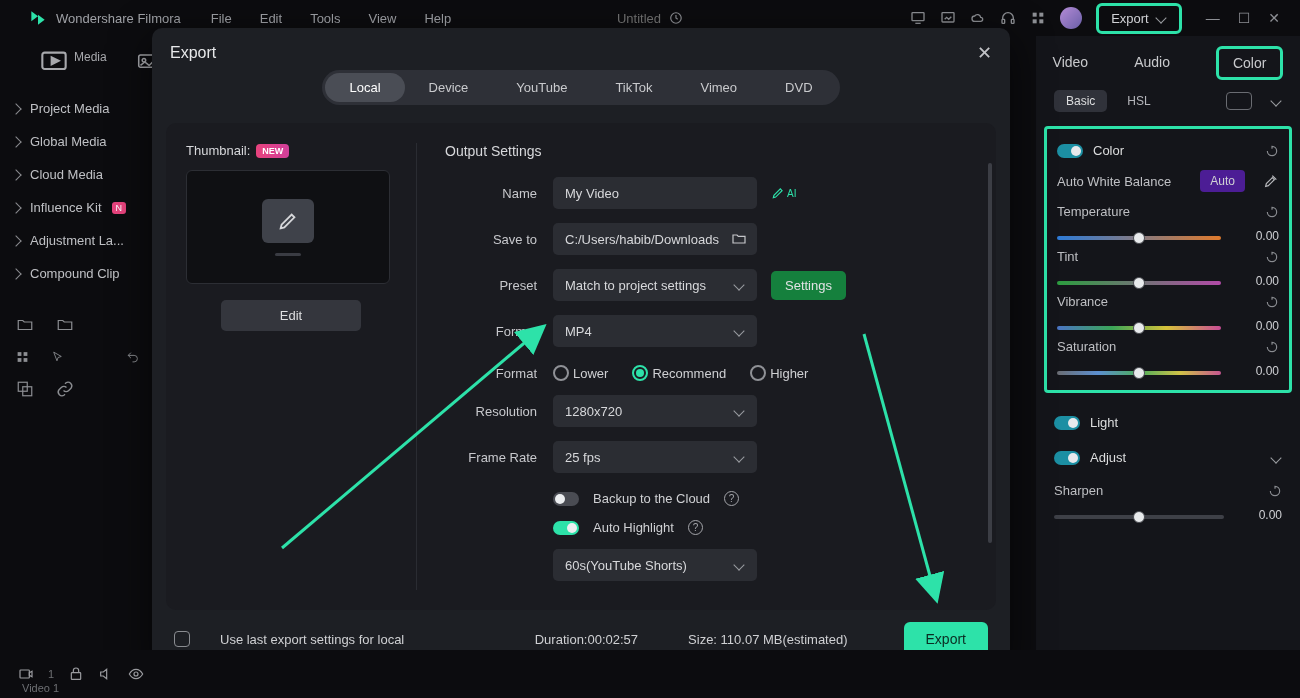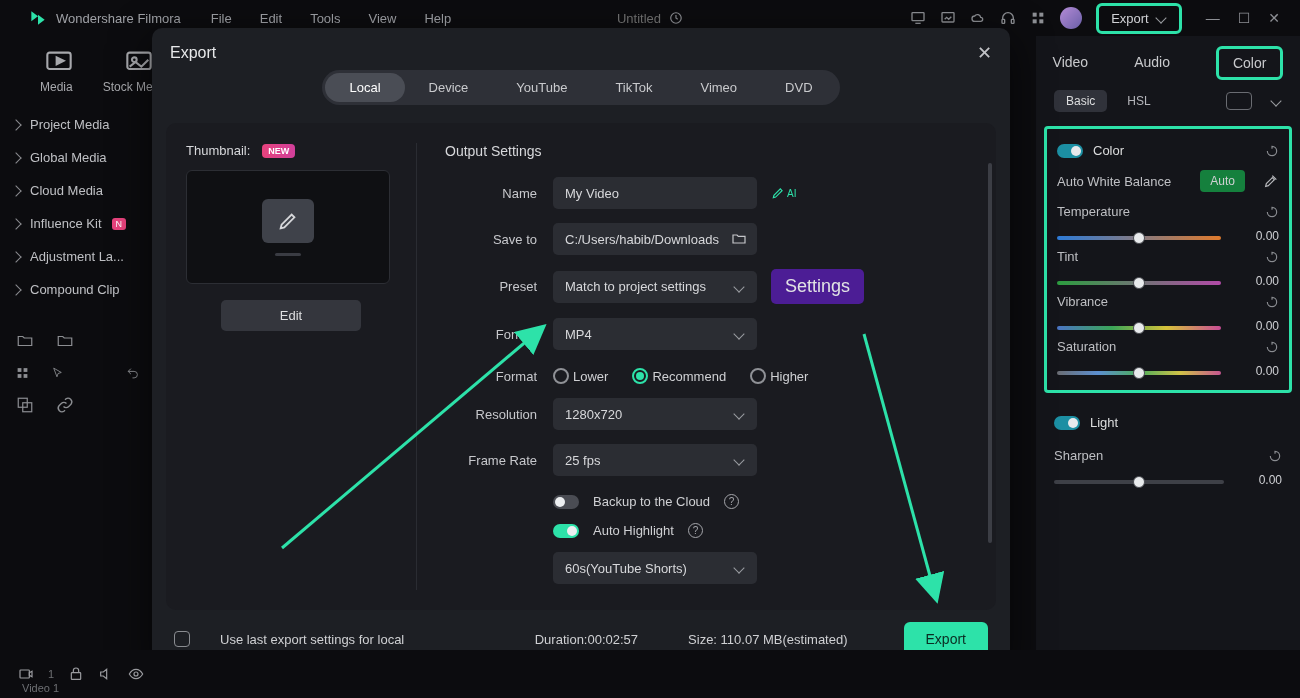--- a/index.html
+++ b/index.html
@@ -12,21 +12,21 @@
 .center-title{position:absolute;left:50%;transform:translateX(-50%);display:flex;align-items:center;gap:8px;color:#737373}
 .right-icons{margin-left:auto;display:flex;align-items:center;gap:14px}
 .right-icons .ico{width:16px;height:16px;color:#8d8f94;cursor:pointer}
 .avatar{width:22px;height:22px;border-radius:50%;background:linear-gradient(135deg,#b48bd6,#6a5fa8)}
 .export-btn{border:3px solid #2de2a9;padding:5px 12px;border-radius:6px;display:flex;align-items:center;gap:8px;color:#d0d1d5;cursor:pointer}
 .win-ctrl{display:flex;gap:18px;margin-left:10px}
 .win-ctrl span{color:#8d8f94;cursor:pointer;font-size:14px}
 .workspace{display:flex;height:calc(100% - 36px)}
 .left-panel{width:155px;background:#0c0c0f;padding-top:8px}
 .tab-row{display:flex;gap:30px;padding:6px 0 0 40px}
-.tab-item{display:flex;flex-direction:column;align-items:flex-end;gap:6px;color:#a7a8ac;font-size:12px}
+.tab-item{display:flex;flex-direction:row;align-items:flex-start;gap:6px;color:#a7a8ac;font-size:12px}
 .tab-item .ico{width:28px;height:24px}
 .side-list{margin-top:14px}
 .side-li{display:flex;align-items:center;gap:10px;padding:9px 12px;color:#bfc0c4;font-size:13px}
 .side-li.sub{padding-left:44px;color:#9fa0a5}
 .caret{width:8px;height:8px;border-right:1.5px solid #8b8c90;border-bottom:1.5px solid #8b8c90;transform:rotate(-45deg)}
 .badge-new{background:#e8437d;color:#fff;font-size:9px;border-radius:3px;padding:1px 4px}
 .left-tools{padding:8px 16px;display:flex;flex-direction:column;gap:14px;margin-top:18px}
 .tool-row{display:flex;gap:22px}
 .tool-row .ico{width:18px;height:18px;color:#8c8e92}
 .timeline-strip{position:absolute;left:0;right:0;bottom:0;height:48px;background:#0c0c0f;display:flex;align-items:center;padding:0 18px;gap:14px}
@@ -40,21 +40,21 @@
 .rp-sub{display:flex;align-items:center;gap:20px;padding:10px 18px}
 .chip{background:#30323a;color:#dcddde;font-size:12px;padding:4px 12px;border-radius:5px}
 .rp-sub .plain{color:#b5b6bb;font-size:12px}
 .rp-sub .spacer{flex:1}
 .rp-view{width:26px;height:18px;border:1px solid #6a6c72;border-radius:4px}
 .color-section{border:3px solid #2de2a9;margin:4px 8px 8px 8px;padding:8px 10px 12px 10px;border-radius:4px}
 .row-line{display:flex;align-items:center;gap:10px;padding:6px 0}
 .toggle-sw{width:26px;height:14px;border-radius:8px;background:#1c8fa3;position:relative}
 .toggle-sw::after{content:"";position:absolute;right:2px;top:2px;width:10px;height:10px;border-radius:50%;background:#e7e9ec}
 .sec-label{color:#dcddde;font-size:13px}
-.auto-btn{margin-left:auto;background:#15803d;border-radius:4px;padding:4px 10px;color:#cfd0d3;font-size:12px}
+.auto-btn{margin-left:auto;background:#4c1d95;border-radius:4px;padding:4px 10px;color:#cfd0d3;font-size:12px}
 .pen{width:16px;height:16px;color:#b7b8bc}
 .slider-block{margin-top:6px}
 .slabel{display:flex;align-items:center;justify-content:space-between;color:#bebfc3;font-size:13px;margin-bottom:10px}
 .slabel .reset{width:14px;height:14px;color:#8a8c91}
 .track{height:4px;border-radius:3px;position:relative;margin:6px 0 2px 0}
 .track .thumb{position:absolute;top:-4px;left:50%;transform:translateX(-50%);width:12px;height:12px;border-radius:50%;background:#e8eaec;border:1px solid #4a4c52}
 .valbox{color:#d0d1d5;font-size:12px;width:44px;text-align:right}
 .srow{display:flex;align-items:center;gap:14px}
 .srow .track{flex:1}
 .t-temp{background:linear-gradient(90deg,#2d7bd8,#e07a2c)}
@@ -71,35 +71,35 @@
 .modal{position:absolute;left:152px;top:28px;width:858px;height:640px;background:#1d1f24;border-radius:10px;box-shadow:0 12px 40px rgba(0,0,0,.6);display:flex;flex-direction:column}
 .m-head{display:flex;align-items:center;padding:14px 18px 6px 18px}
 .m-title{color:#e7e8ea;font-size:16px;font-weight:500}
 .m-close{margin-left:auto;color:#c1c2c6;font-size:18px;cursor:pointer}
 .m-tabs{display:flex;justify-content:center;}
 .m-tabs-inner{background:#2e3037;border-radius:18px;padding:3px;display:flex}
 .m-tab{padding:7px 24px;border-radius:16px;color:#c9cacd;font-size:13px;cursor:pointer}
 .m-tab.active{background:#4a4d55;color:#fff}
 .m-body{flex:1;background:#1a1b20;margin:18px 14px 0 14px;border-radius:10px;display:flex;position:relative;overflow:hidden}
 .m-left{width:250px;padding:20px}
-.thumb-label{display:flex;align-items:center;gap:12px;color:#d7d8db;font-size:13px;margin-bottom:12px}
+.thumb-label{display:flex;align-items:center;gap:6px;color:#d7d8db;font-size:13px;margin-bottom:12px}
 .new-pill{background:linear-gradient(90deg,#e8437d,#d13f9a);color:#fff;font-size:9px;font-weight:600;border-radius:4px;padding:2px 6px}
 .thumb-box{width:204px;height:114px;background:#0f1013;border:1px solid #2c2e34;border-radius:6px;display:flex;align-items:center;justify-content:center;flex-direction:column;gap:10px}
 .thumb-ic{width:52px;height:44px;background:#3f424a;border-radius:6px;display:flex;align-items:center;justify-content:center}
 .edit-btn{width:140px;margin:16px auto 0;display:block;background:#34363d;color:#dedfe1;font-size:13px;border:none;border-radius:5px;padding:8px 0;cursor:pointer;text-align:center}
 .divider-v{width:1px;background:#2a2c32;margin:20px 0}
 .m-right{flex:1;padding:20px 30px 10px 28px;overflow:auto}
 .os-title{color:#d7d8db;font-size:14px;margin-bottom:18px}
 .form-row{display:flex;align-items:center;margin-bottom:14px}
 .form-row label{width:108px;text-align:right;color:#c7c8cc;font-size:13px;padding-right:16px}
 .input,.select{flex:0 0 204px;height:32px;background:#2b2d33;border:none;border-radius:5px;color:#d7d8db;padding:0 12px;font-size:13px;display:flex;align-items:center;justify-content:space-between}
 .select{cursor:pointer}
 .chev{width:8px;height:8px;border-right:1.5px solid #9a9ca1;border-bottom:1.5px solid #9a9ca1;transform:rotate(45deg);margin-right:2px}
 .ai-pen{margin-left:14px;color:#2de2a9;display:flex;align-items:center;gap:2px;font-size:10px}
-.settings-btn{margin-left:14px;background:#4c1d95;color:#e1e2e4;font-size:18px;border-radius:5px;padding:7px 14px;cursor:pointer}
+.settings-btn{margin-left:14px;background:#15803d;color:#e1e2e4;font-size:13px;border-radius:5px;padding:7px 14px;cursor:pointer}
 .radio-row{display:flex;align-items:center;gap:24px}
 .radio{display:flex;align-items:center;gap:4px;color:#cfd0d3;font-size:13px;cursor:pointer}
 .rdot{width:16px;height:16px;border:2px solid #8f9196;border-radius:50%}
 .rdot.on{border-color:#2de2a9;display:flex;align-items:center;justify-content:center}
 .rdot.on::after{content:"";width:8px;height:8px;border-radius:50%;background:#2de2a9}
 .switch{width:26px;height:14px;border-radius:8px;position:relative;cursor:pointer}
 .switch.off{background:#4a4c53}
 .switch.on{background:#2de2a9}
 .switch::after{content:"";position:absolute;top:2px;width:10px;height:10px;border-radius:50%;background:#eceef0}
 .switch.off::after{left:2px}
@@ -342,20 +342,27 @@
           </div>
       </div>
     </div>
 
     <div class="plain-section">
       <div class="row-line">
           <div class="toggle-sw"></div>
           <span class="sec-label">Light</span>
         </div>
     </div>
+    <div class="plain-section" style="padding-top:0">
+      <div class="row-line">
+          <div class="toggle-sw"></div>
+          <span class="sec-label">Adjust</span>
+          <span class="chev" style="margin-left:auto"></span>
+        </div>
+    </div>
     <div class="plain-section" style="padding-top:4px">
       <div class="slabel">
           <span>Sharpen</span>
           <svg class="reset" viewBox="0 0 24 24" fill="none" stroke="currentColor" stroke-width="2">
             <path d="M4 12a8 8 0 108-8v4"></path>
           </svg>
         </div>
       <div class="srow">
           <div class="track t-grey">
             <div class="thumb"></div>

